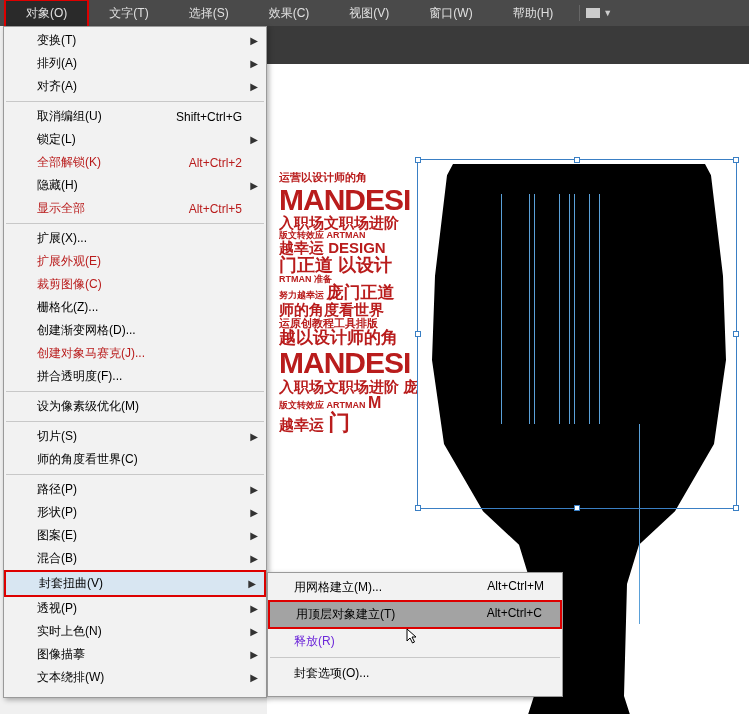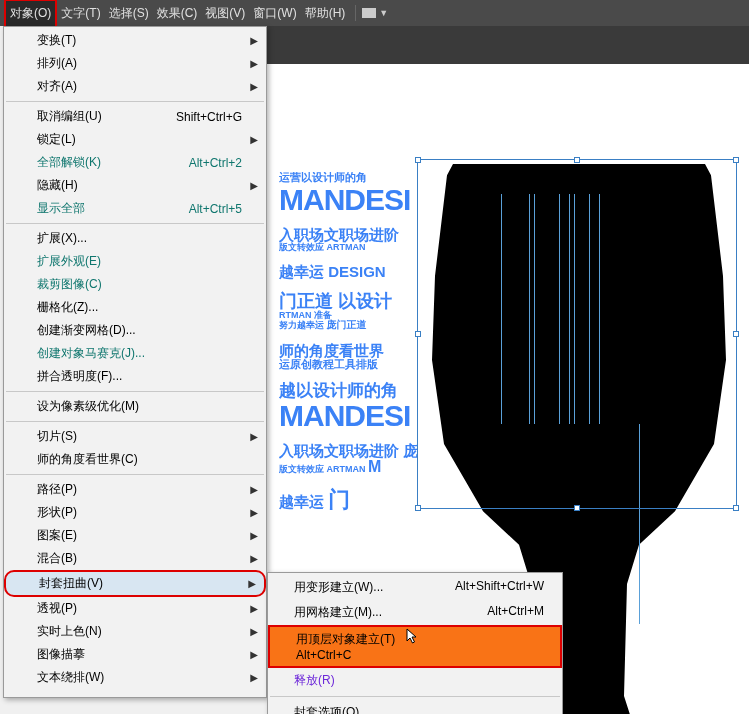--- a/index.html
+++ b/index.html
@@ -8,21 +8,21 @@
     .menubar {
       background: #4a4a4a;
       height: 26px;
       display: flex;
       align-items: center;
       padding: 0 4px;
       color: #e0e0e0;
       font-size: 12px;
     }
     .menubar-item {
-      padding: 4px 4px;
+      padding: 4px 20px;
       cursor: pointer;
     }
     .menubar-item.active {
       background: #2a2a2a;
       border: 2px solid #d00;
     }
     .menubar-sep {
       width: 1px;
       height: 16px;
       background: #666;
@@ -47,28 +47,28 @@
       top: 64px;
       right: 0;
       bottom: 0;
       background: #fff;
     }
     .text-collage {
       position: absolute;
       left: 12px;
       top: 108px;
       width: 180px;
-      color: #3b82f6;
+      color: #b91c1c;
       font-weight: 700;
       line-height: 1.05;
       overflow: hidden;
     }
     .tc-line { white-space: nowrap; }
     .tc-lg { font-size: 30px; letter-spacing: -1px; }
-    .tc-md { font-size: 15px; margin-top: 12px; }
+    .tc-md { font-size: 15px; }
     .tc-sm { font-size: 11px; }
     .tc-xs { font-size: 9px; }
     
     .vase {
       position: absolute;
       left: 162px;
       top: 100px;
       width: 300px;
       height: 560px;
       background: #000;
@@ -112,52 +112,52 @@
       padding: 2px 0;
     }
     .dd-item {
       display: flex;
       justify-content: space-between;
       align-items: center;
       padding: 3px 24px 3px 33px;
       cursor: pointer;
       position: relative;
     }
-    .dd-item.disabled { color: #0f766e; }
+    .dd-item.disabled { color: #b91c1c; }
     .dd-item .arrow { position: absolute; right: 8px; font-size: 10px; color: #333; }
     .dd-sep {
       height: 1px;
       background: #c8c8c8;
       margin: 3px 2px;
     }
     .dd-hl {
       border: 2px solid #d00;
     }
-    .dd-item.hover { background: #d8e6f2; border-radius: 10px; }
+    .dd-item.hover { background: #d8e6f2; }
     
     .submenu {
       position: absolute;
       left: 267px;
       top: 572px;
       width: 296px;
       background: #f2f2f2;
       border: 1px solid #9a9a9a;
       box-shadow: 2px 2px 5px rgba(0,0,0,0.3);
       font-size: 12px;
       padding: 2px 0;
     }
     .sm-item {
       display: flex;
       justify-content: space-between;
       padding: 4px 18px 4px 26px;
       cursor: pointer;
       position: relative;
     }
     .sm-item.disabled { color: #6d28d9; }
-    .sm-item.hover { background: #f97316; flex-direction: column; }
+    .sm-item.hover { background: #a3a3a3; }
     .sm-hl { border: 2px solid #d00; }
     .sm-sep { height:1px; background:#c8c8c8; margin:3px 2px; }
     
     .cursor {
       position: absolute;
       left: 406px;
       top: 628px;
       width: 14px;
       height: 18px;
       pointer-events: none;
@@ -183,21 +183,21 @@
 
 <div class="canvas">
   <div class="text-collage">
     <div class="tc-line tc-sm">运营以设计师的角</div>
     <div class="tc-line tc-lg">MANDESI</div>
     <div class="tc-line tc-md">入职场文职场进阶</div>
     <div class="tc-line tc-xs">版文转效应 ARTMAN</div>
     <div class="tc-line tc-md"><span>越幸运 DESIGN</span></div>
     <div class="tc-line tc-md" style="font-size:18px">门正道 以设计</div>
     <div class="tc-line tc-xs">RTMAN 准备</div>
-    <div class="tc-line tc-xs"><span>努力越幸运</span> <span style="font-size:10px">庞门正道</span></div>
+    <div class="tc-line tc-xs"><span>努力越幸运</span> <span style="font-size:17px">庞门正道</span></div>
     <div class="tc-line tc-md">师的角度看世界</div>
     <div class="tc-line tc-sm">运原创教程工具排版</div>
     <div class="tc-line tc-md" style="font-size:17px">越以设计师的角</div>
     <div class="tc-line tc-lg">MANDESI</div>
     <div class="tc-line tc-md"><span>入职场文职场进阶 庞</span></div>
     <div class="tc-line tc-xs"><span>版文转效应 ARTMAN</span> <span style="font-size:16px">M</span></div>
     <div class="tc-line tc-md"><span>越幸运</span> <span style="font-size:22px">门</span></div>
   </div>
   <div class="vase"></div>
   <div class="guides">
@@ -326,24 +326,20 @@
     </div>
     <div class="dd-item">
       <span>文本绕排(W)</span>
       <span class="arrow">▶</span>
     </div>
     <div class="dd-item"></div>
   </div>
 
 <div class="submenu" id="sm">
     <div class="sm-item">
-      <span>用变形建立(W)...</span>
-      <span>Alt+Shift+Ctrl+W</span>
-    </div>
-    <div class="sm-item">
       <span>用网格建立(M)...</span>
       <span>Alt+Ctrl+M</span>
     </div>
     <div class="sm-item sm-hl hover">
       <span>用顶层对象建立(T)</span>
       <span>Alt+Ctrl+C</span>
     </div>
     <div class="sm-item disabled">
       <span>释放(R)</span>
     </div>

